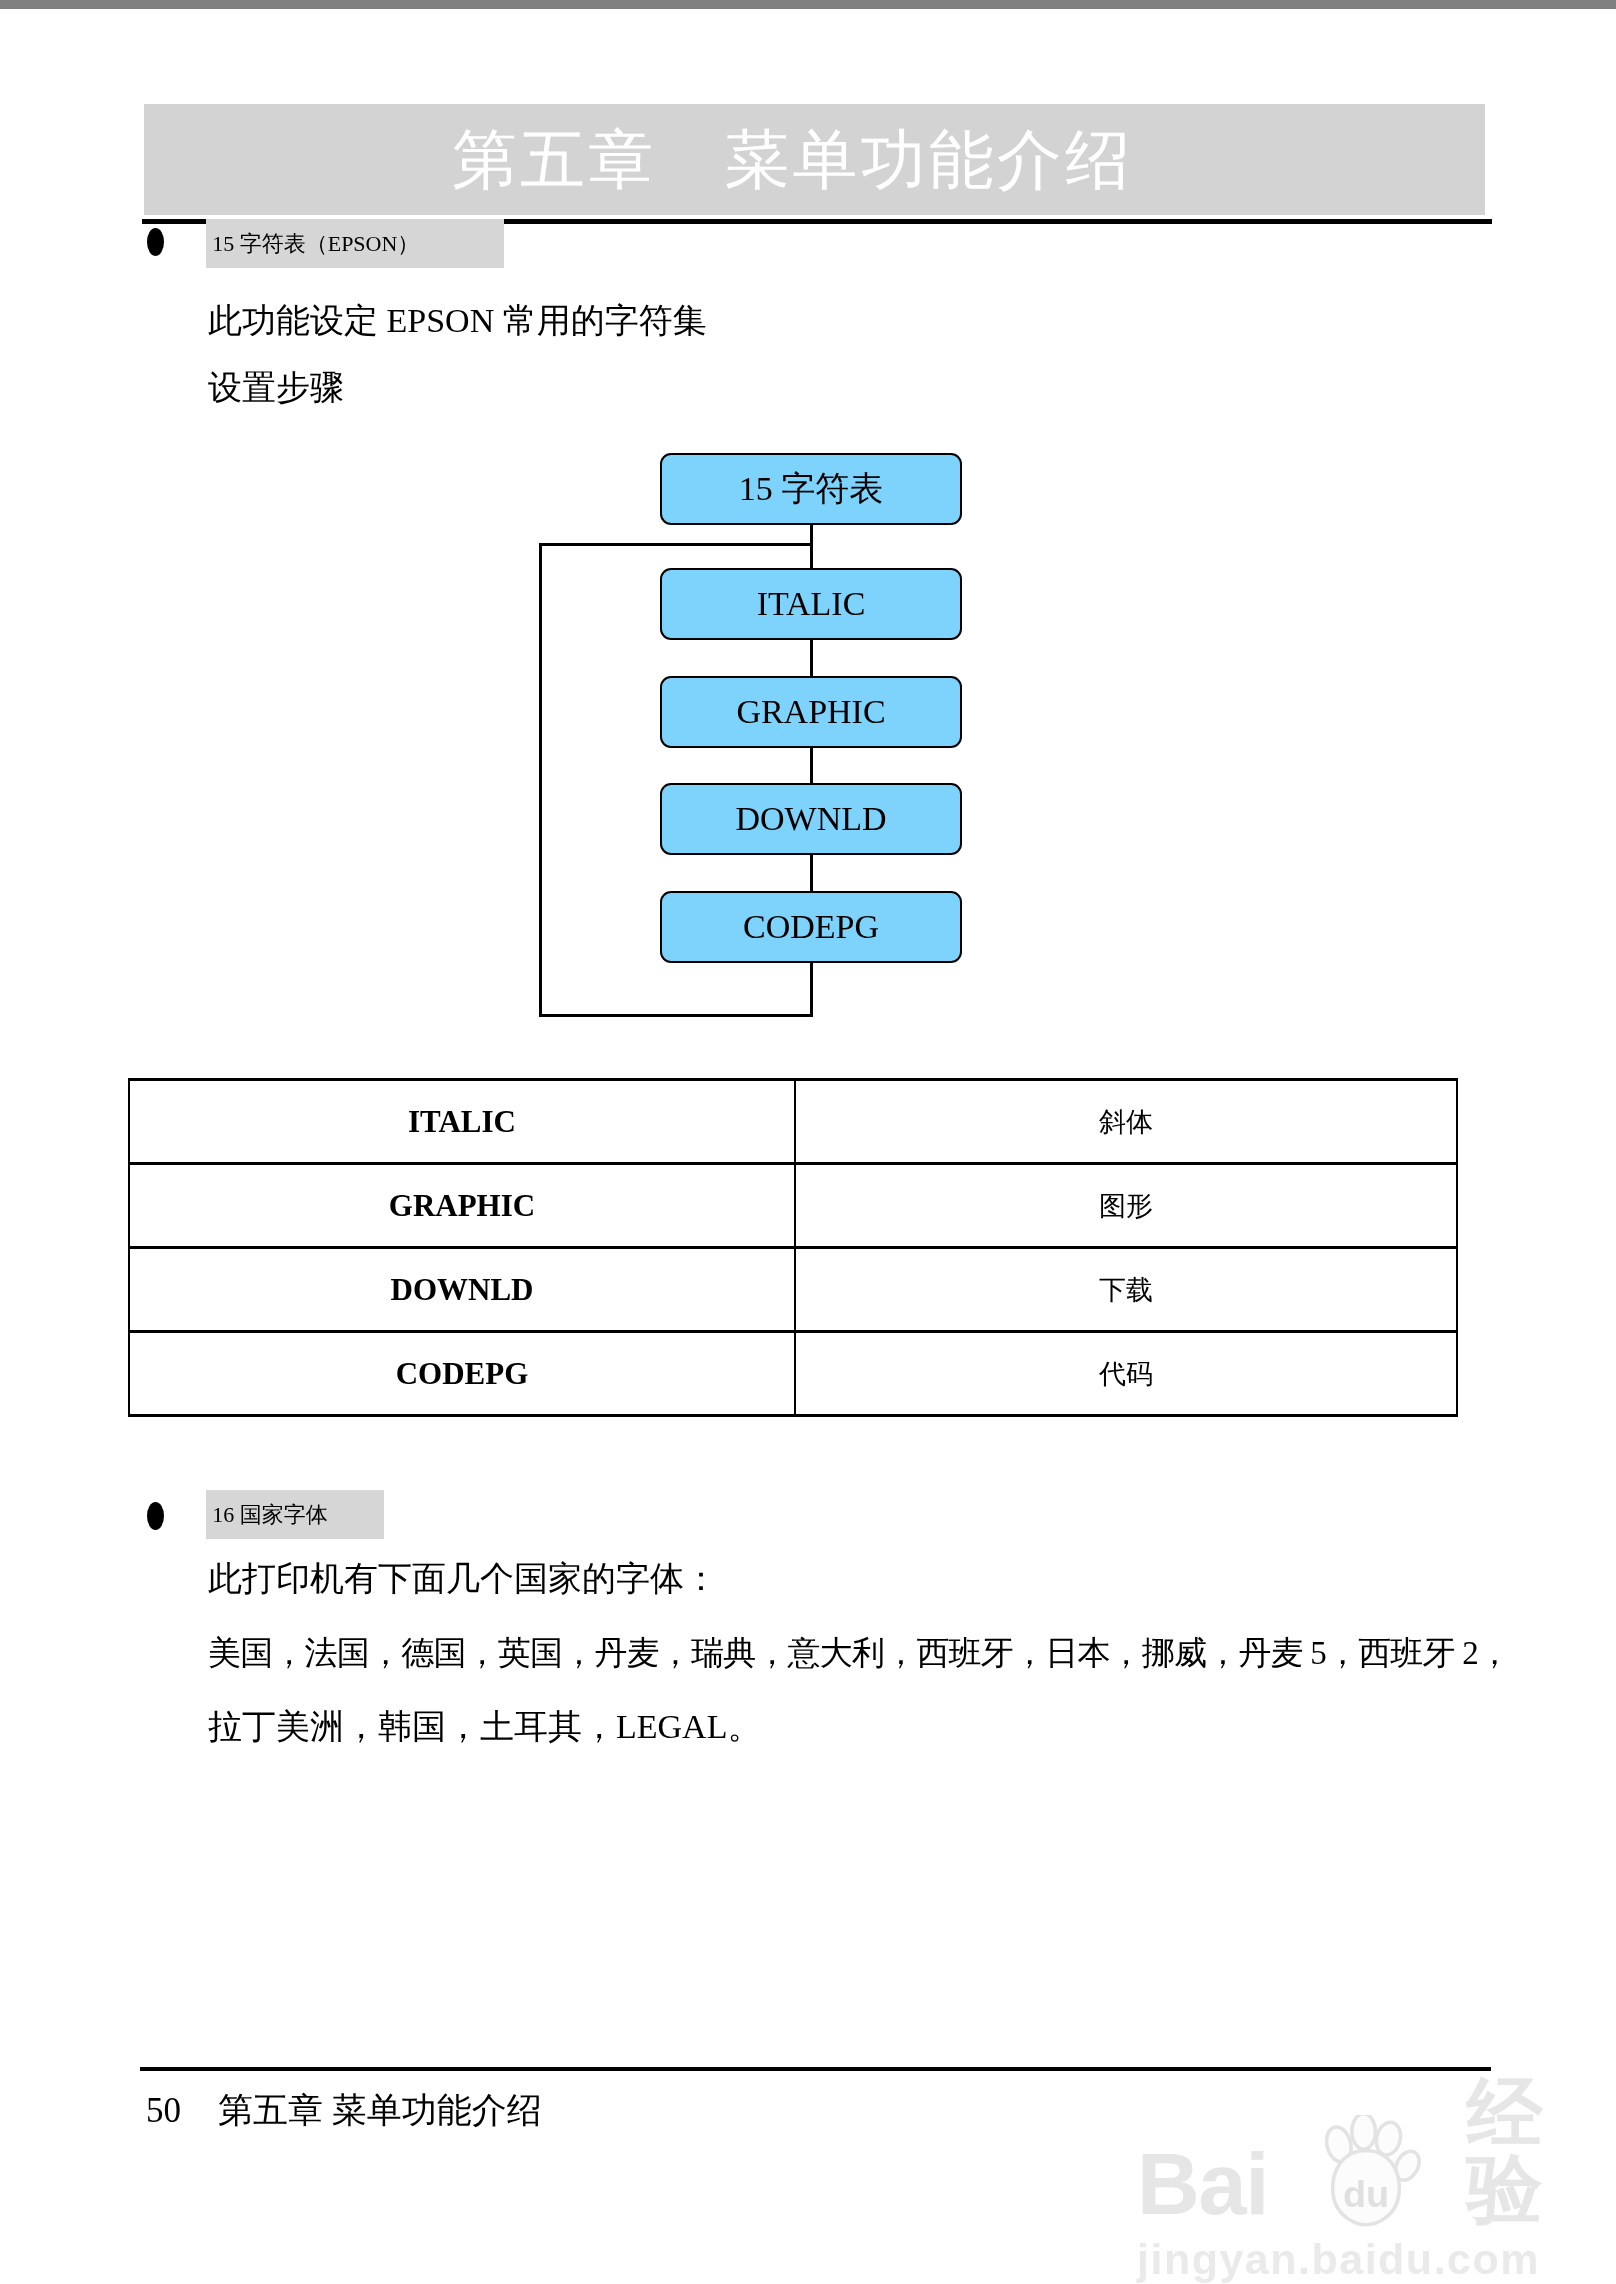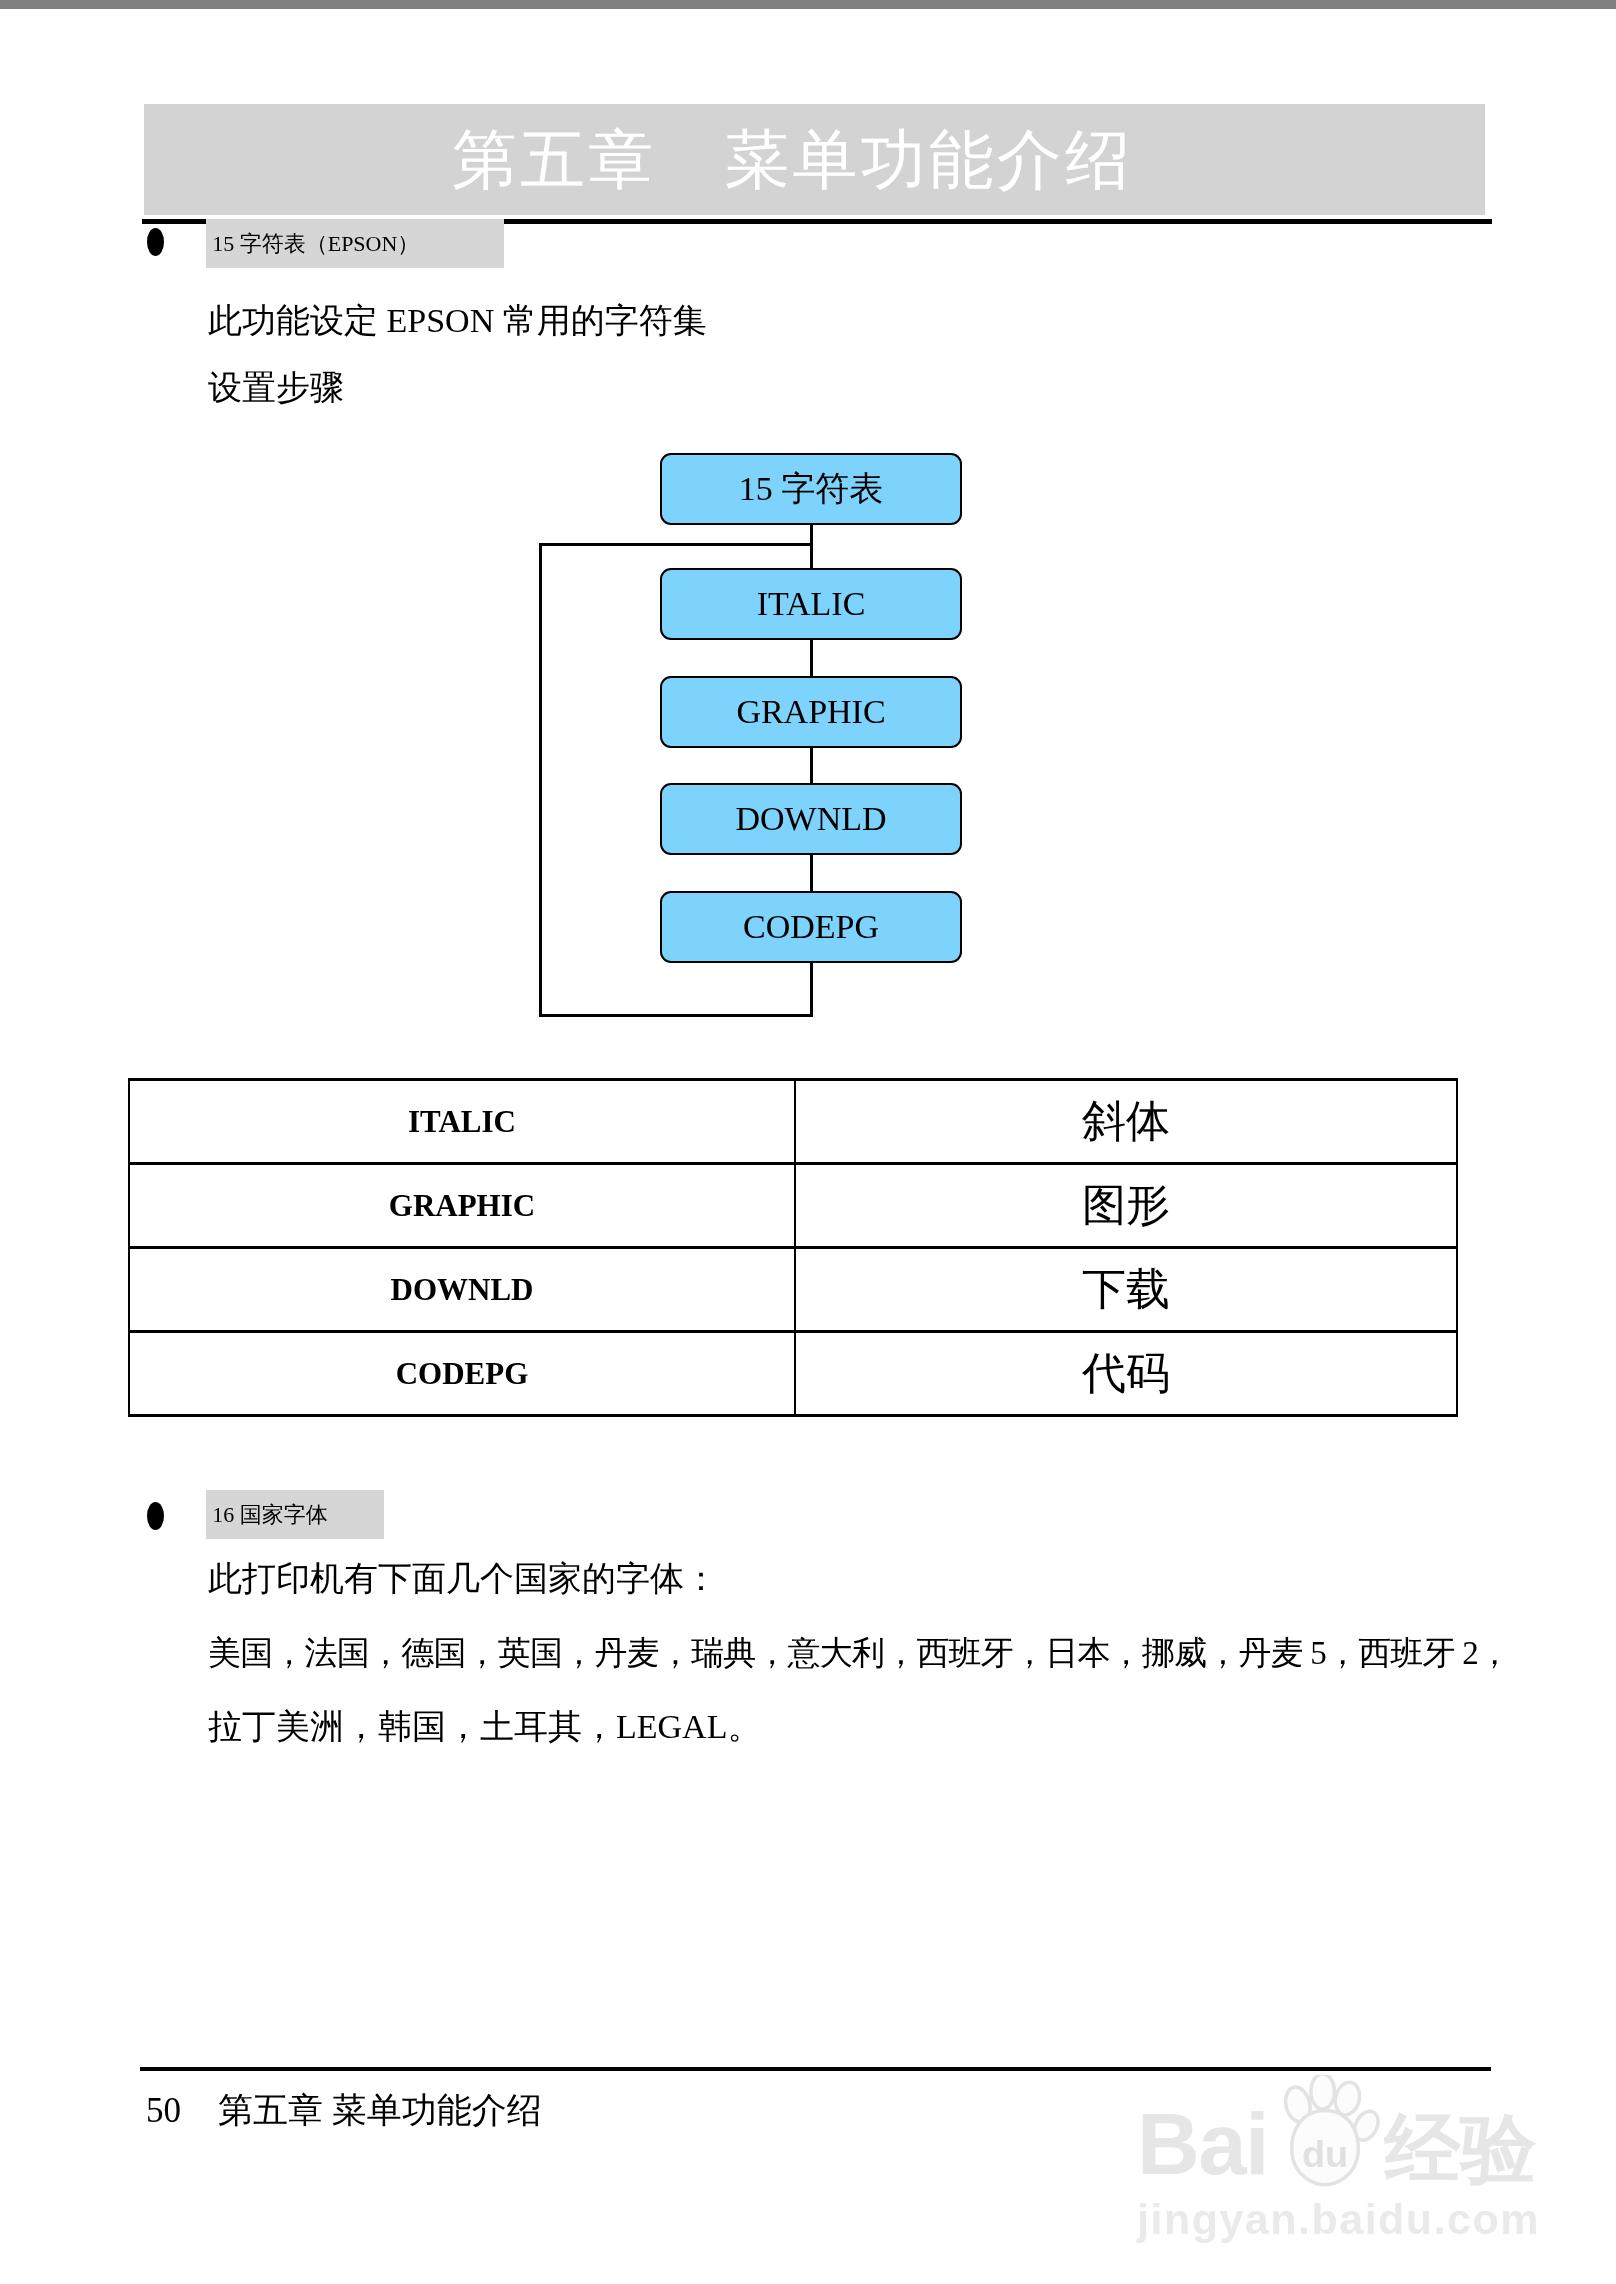--- a/index.html
+++ b/index.html
@@ -49,34 +49,34 @@
   
   .menu-table{
     position:absolute;left:128px;top:1069px;width:1330px;height:325px;
     border-collapse:collapse;table-layout:fixed;
   }
   .menu-table td{
     border:2.3px solid #000;border-top-width:3.9px;border-bottom-width:3.9px;
     text-align:center;vertical-align:middle;height:81px;padding:0;
   }
   .menu-table td.key{width:664px;font-weight:bold;font-size:31px;}
-  .menu-table td.val{font-size:44px;}
+  .menu-table td.val{font-size:27px;}
   
   .footer-rule{position:absolute;left:140px;top:2058px;width:1351px;height:3.9px;background:#000;}
   .footer{
     position:absolute;left:146px;top:2078px;font-size:35px;display:flex;gap:37px;
     align-items:baseline;white-space:nowrap;
   }
   
   .watermark{
     position:absolute;left:1137px;top:2066px;width:403px;
     font-family:"Liberation Sans","DejaVu Sans",sans-serif;color:#e6e6e6;
     user-select:none;
   }
-  .wm-row1{display:flex;align-items:flex-end;font-weight:bold;line-height:1;}
+  .wm-row1{display:flex;align-items:flex-end;font-weight:bold;line-height:1;gap:41px;}
   .wm-bai{font-size:87px;letter-spacing:-1.5px;}
   .wm-paw{width:118px;height:118px;margin:0 -3.1px -6.2px -1.5px;flex:0 0 auto;}
   .wm-cn{font-size:76px;margin-left:3.1px;}
   .wm-url{font-size:43px;margin-top:7.7px;letter-spacing:1.5px;color:#eaeaea;font-weight:bold;}
 </style>
 </head>
 <body>
 
 <div class="page">
 

